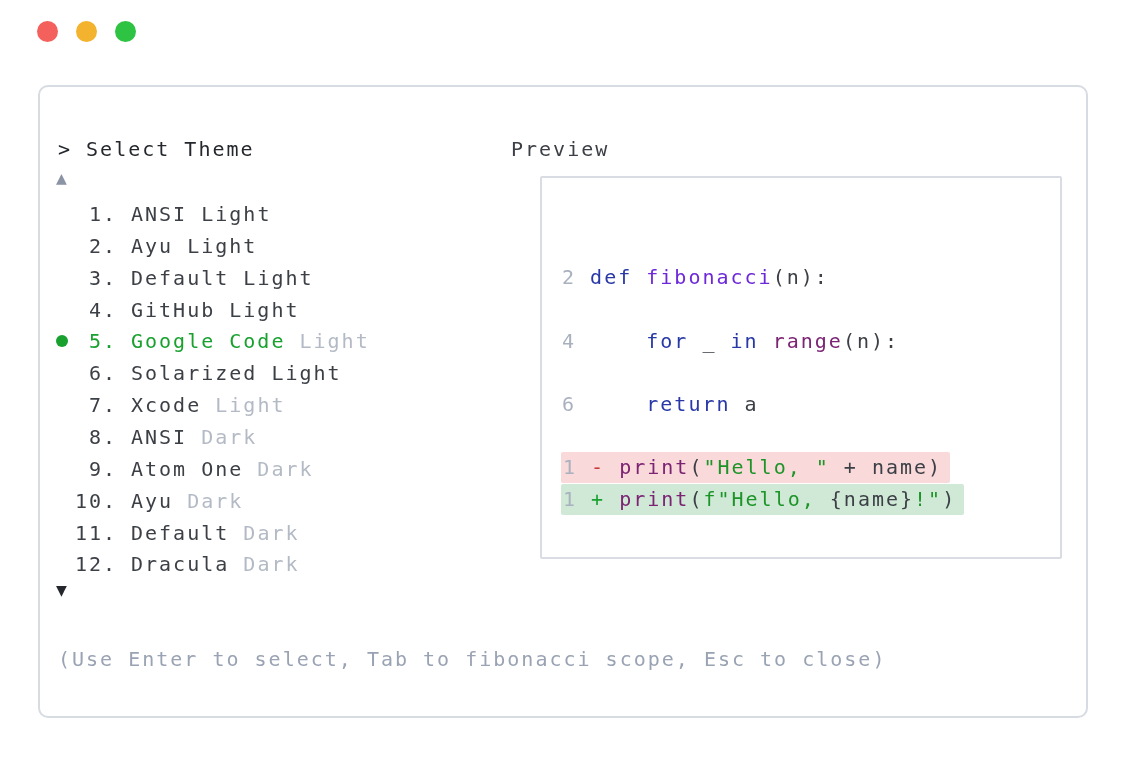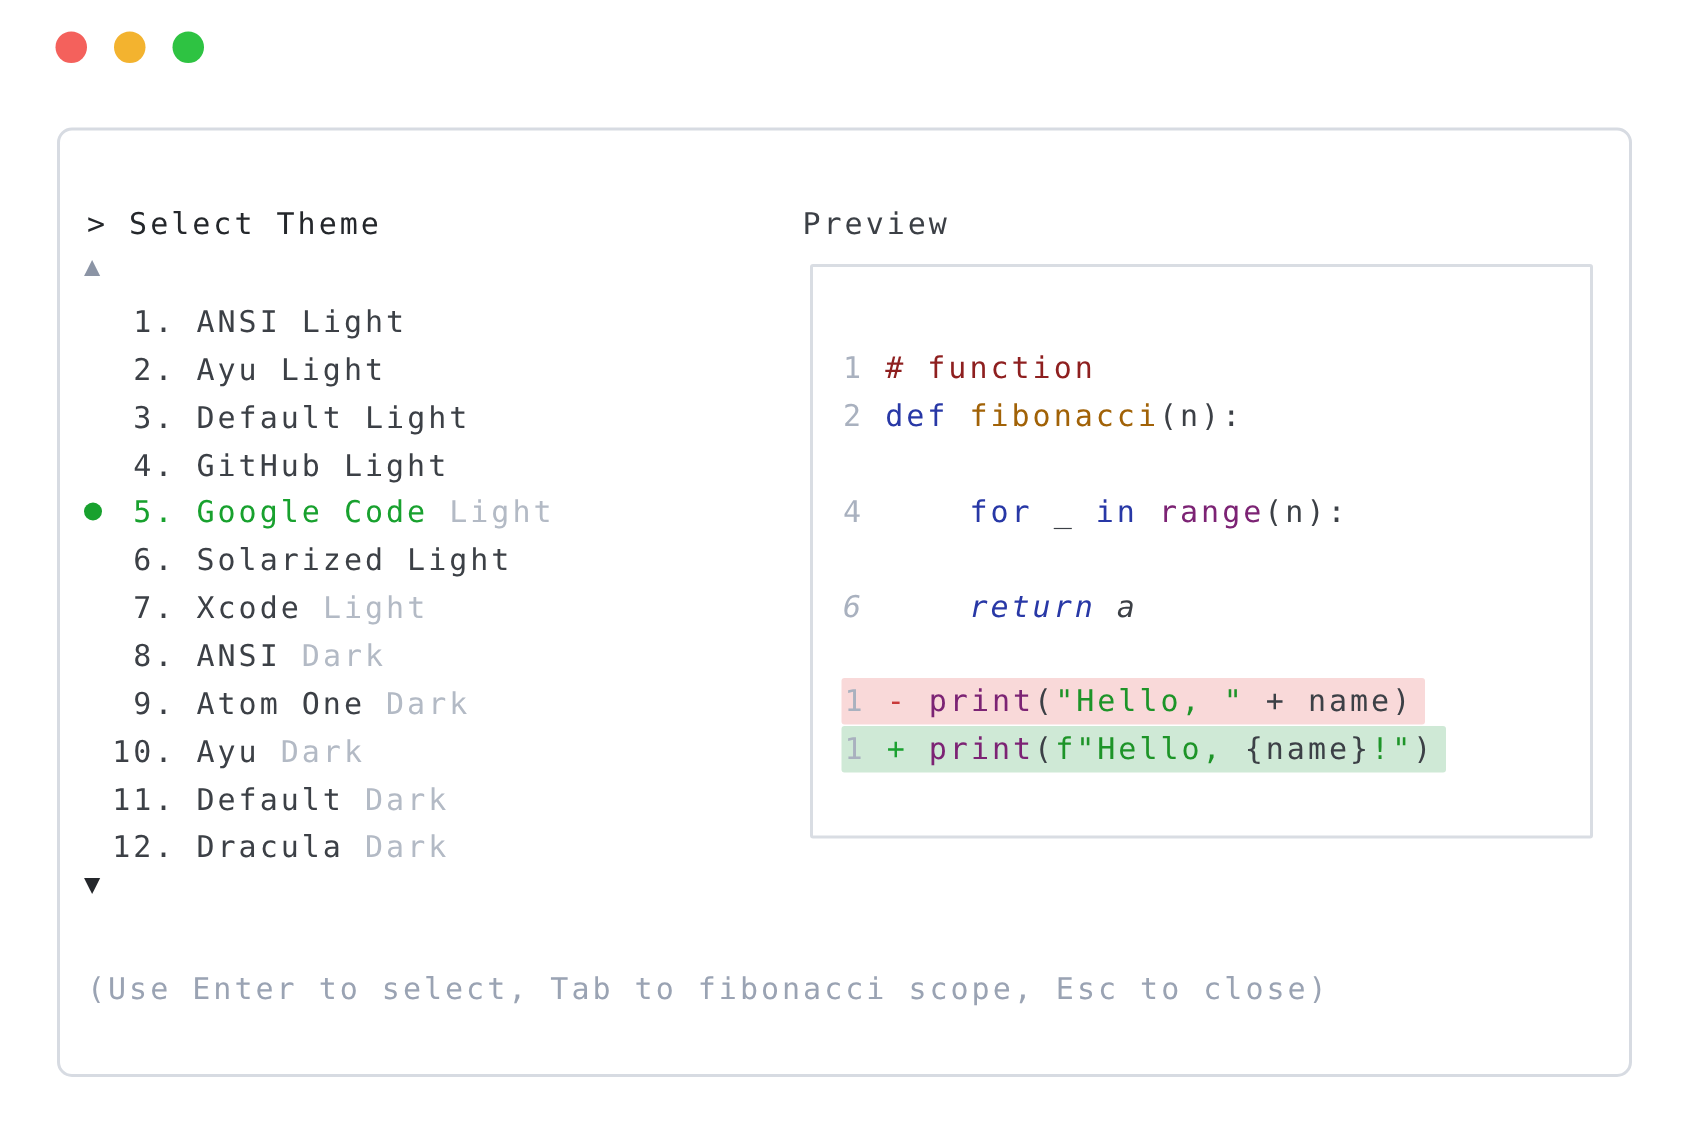--- a/index.html
+++ b/index.html
@@ -10,21 +10,21 @@
   .dot{position:absolute;top:21px;width:21px;height:21px;border-radius:50%;}
   .dot-red{left:37px;background:#f4615c;}
   .dot-yellow{left:76px;background:#f3b32f;}
   .dot-green{left:115px;background:#2ec342;}
 
   
   .panel{position:absolute;left:38px;top:85px;width:1050px;height:633px;
          border:2px solid #d7dbe2;border-radius:10px;box-sizing:border-box;background:#ffffff;}
 
   .prompt{left:58px;top:136px;line-height:26px;color:#24272b;}
-  .preview-label{left:535px;top:136px;line-height:26px;color:#3c4046;text-align:center;}
+  .preview-label{left:511px;top:136px;line-height:26px;color:#3c4046;text-align:center;}
   .scroll-up{left:56px;top:166px;line-height:24px;font-size:18px;color:#8b94a5;}
   .scroll-down{left:56px;top:578px;line-height:24px;font-size:18px;color:#24272b;}
   .footer{left:58px;top:645px;line-height:28px;color:#9aa3b3;}
 
   
   .theme-list{position:absolute;left:38px;top:198px;width:470px;height:386px;}
   .theme-row{position:absolute;left:0;width:100%;height:32px;line-height:32px;}
   .bullet{position:absolute;left:18px;top:10px;width:12px;height:12px;border-radius:50%;}
   .t-num{position:absolute;left:34px;width:45px;text-align:right;display:inline-block;}
   .t-name{position:absolute;left:93px;}
@@ -49,21 +49,20 @@
 
 <div class="abs mono prompt">&gt; Select Theme</div>
 <div class="abs mono preview-label">Preview</div>
 
 <div class="abs mono scroll-up">▲</div>
 <div class="abs mono scroll-down">▼</div>
 
 <div class="theme-list mono"><div class="theme-row" style="top: 0px;"><span class="t-num" style="color: rgb(60, 64, 70);">1.</span><span class="t-name"><span style="color: rgb(60, 64, 70);">ANSI</span><span style="color: rgb(60, 64, 70);"> Light</span></span></div><div class="theme-row" style="top: 31.85px;"><span class="t-num" style="color: rgb(60, 64, 70);">2.</span><span class="t-name"><span style="color: rgb(60, 64, 70);">Ayu</span><span style="color: rgb(60, 64, 70);"> Light</span></span></div><div class="theme-row" style="top: 63.7px;"><span class="t-num" style="color: rgb(60, 64, 70);">3.</span><span class="t-name"><span style="color: rgb(60, 64, 70);">Default</span><span style="color: rgb(60, 64, 70);"> Light</span></span></div><div class="theme-row" style="top: 95.55px;"><span class="t-num" style="color: rgb(60, 64, 70);">4.</span><span class="t-name"><span style="color: rgb(60, 64, 70);">GitHub</span><span style="color: rgb(60, 64, 70);"> Light</span></span></div><div class="theme-row" style="top: 127.4px;"><span class="bullet" style="background: rgb(24, 161, 46);"></span><span class="t-num" style="color: rgb(24, 161, 46);">5.</span><span class="t-name"><span style="color: rgb(24, 161, 46);">Google Code</span><span style="color: rgb(179, 186, 197);"> Light</span></span></div><div class="theme-row" style="top: 159.25px;"><span class="t-num" style="color: rgb(60, 64, 70);">6.</span><span class="t-name"><span style="color: rgb(60, 64, 70);">Solarized</span><span style="color: rgb(60, 64, 70);"> Light</span></span></div><div class="theme-row" style="top: 191.1px;"><span class="t-num" style="color: rgb(60, 64, 70);">7.</span><span class="t-name"><span style="color: rgb(60, 64, 70);">Xcode</span><span style="color: rgb(179, 186, 197);"> Light</span></span></div><div class="theme-row" style="top: 222.95px;"><span class="t-num" style="color: rgb(60, 64, 70);">8.</span><span class="t-name"><span style="color: rgb(60, 64, 70);">ANSI</span><span style="color: rgb(179, 186, 197);"> Dark</span></span></div><div class="theme-row" style="top: 254.8px;"><span class="t-num" style="color: rgb(60, 64, 70);">9.</span><span class="t-name"><span style="color: rgb(60, 64, 70);">Atom One</span><span style="color: rgb(179, 186, 197);"> Dark</span></span></div><div class="theme-row" style="top: 286.65px;"><span class="t-num" style="color: rgb(60, 64, 70);">10.</span><span class="t-name"><span style="color: rgb(60, 64, 70);">Ayu</span><span style="color: rgb(179, 186, 197);"> Dark</span></span></div><div class="theme-row" style="top: 318.5px;"><span class="t-num" style="color: rgb(60, 64, 70);">11.</span><span class="t-name"><span style="color: rgb(60, 64, 70);">Default</span><span style="color: rgb(179, 186, 197);"> Dark</span></span></div><div class="theme-row" style="top: 350.35px;"><span class="t-num" style="color: rgb(60, 64, 70);">12.</span><span class="t-name"><span style="color: rgb(60, 64, 70);">Dracula</span><span style="color: rgb(179, 186, 197);"> Dark</span></span></div></div>
 
 <div class="preview-box">
-    <div class="code-row mono" style="top: 51px;"><span style="color: rgb(169, 177, 191);">1 </span><span style="color: rgb(142, 31, 31);"># function</span></div>
-    <div class="code-row mono" style="top: 82.85px;"><span style="color: rgb(169, 177, 191);">2 </span><span style="color: rgb(40, 56, 166);">def</span><span style="color: rgb(60, 64, 70);"> </span><span style="color: #a16207;">fibonacci</span><span style="color: rgb(60, 64, 70);">(n):</span></div>
+    <div class="code-row mono" style="top: 82.85px;"><span style="color: rgb(169, 177, 191);">2 </span><span style="color: rgb(40, 56, 166);">def</span><span style="color: rgb(60, 64, 70);"> </span><span style="color: #6d28d9;">fibonacci</span><span style="color: rgb(60, 64, 70);">(n):</span></div>
     <div class="code-row mono" style="top: 146.55px;"><span style="color: rgb(169, 177, 191);">4 </span><span style="color: rgb(60, 64, 70);">    </span><span style="color: rgb(40, 56, 166);">for</span><span style="color: rgb(60, 64, 70);"> _ </span><span style="color: rgb(40, 56, 166);">in</span><span style="color: rgb(60, 64, 70);"> </span><span style="color: rgb(124, 35, 116);">range</span><span style="color: rgb(60, 64, 70);">(n):</span></div>
-    <div class="code-row mono" style="top: 210.25px; font-style: italic;"><span style="color: rgb(169, 177, 191);">6 </span><span style="color: rgb(60, 64, 70);">    </span><span style="color: rgb(40, 56, 166);">return</span><span style="color: rgb(60, 64, 70);"> a</span></div>
+    <div class="code-row mono" style="top: 210.25px;"><span style="color: rgb(169, 177, 191);">6 </span><span style="color: rgb(60, 64, 70);">    </span><span style="color: rgb(40, 56, 166);">return</span><span style="color: rgb(60, 64, 70);"> a</span></div>
     <div class="diff-row mono" style="top: 274px; background: rgb(249, 217, 217);"><span style="color: rgb(169, 177, 191);">1 </span><span style="color: rgb(201, 58, 58);">-</span><span style="color: rgb(60, 64, 70);"> </span><span style="color: rgb(124, 35, 116);">print</span><span style="color: rgb(60, 64, 70);">(</span><span style="color: rgb(29, 148, 40);">"Hello, "</span><span style="color: rgb(60, 64, 70);"> + name)</span></div>
     <div class="diff-row mono" style="top: 306px; background: rgb(207, 233, 214);"><span style="color: rgb(169, 177, 191);">1 </span><span style="color: rgb(26, 161, 48);">+</span><span style="color: rgb(60, 64, 70);"> </span><span style="color: rgb(124, 35, 116);">print</span><span style="color: rgb(60, 64, 70);">(</span><span style="color: rgb(29, 148, 40);">f"Hello, </span><span style="color: rgb(60, 64, 70);">{name}</span><span style="color: rgb(29, 148, 40);">!"</span><span style="color: rgb(60, 64, 70);">)</span></div>
   </div>
 
 <div class="abs mono footer">(Use Enter to select, Tab to fibonacci scope, Esc to close)</div>
 
 </body></html>

